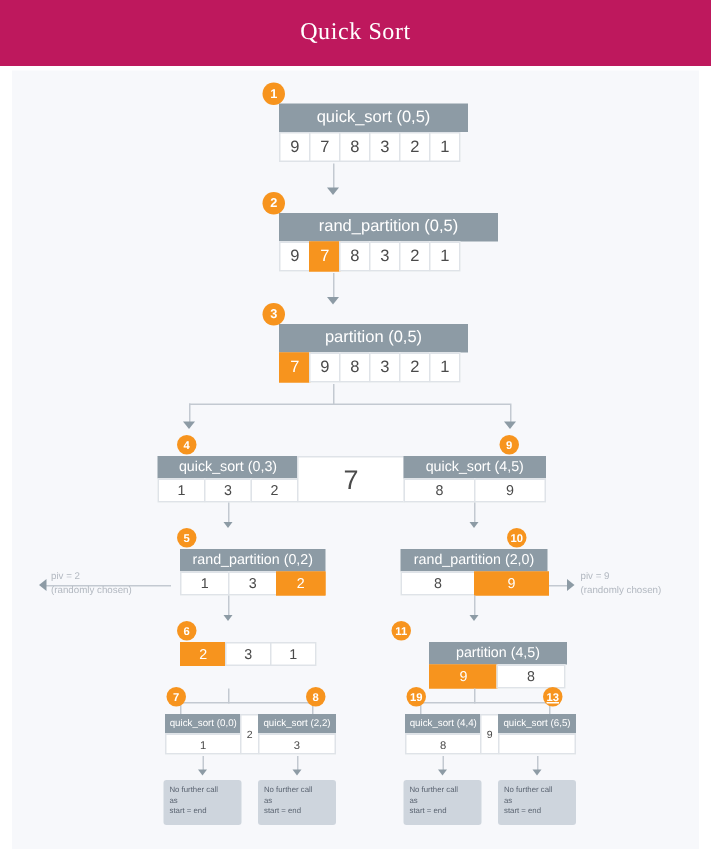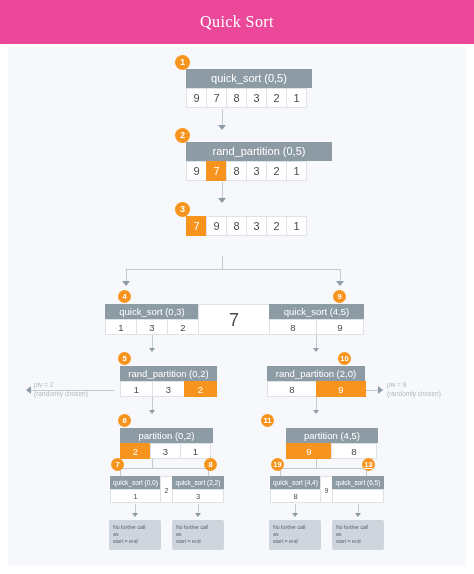--- a/index.html
+++ b/index.html
@@ -7,21 +7,21 @@
     width:474px;height:574px;
     background:#ffffff;
     font-family:"Liberation Sans", sans-serif;
     overflow:hidden;
   }
   .page{position:relative;width:474px;height:574px;background:#ffffff;}
 
   
   .titlebar{
     position:absolute;left:0;top:0;width:474px;height:44px;
-    background:#ec4899;
+    background:#be185d;
     display:flex;align-items:center;justify-content:center;
   }
   .titlebar .title{
     font-family:"Liberation Serif", serif;
     color:#ffffff;font-size:16px;letter-spacing:.4px;
   }
 
   
   .canvas{
     position:absolute;left:8px;top:47px;
@@ -145,20 +145,21 @@
         <div class="cell big" style="width:21px;">2</div>
         <div class="cell big" style="width:21px;">1</div>
       </div>
     </div>
 
     <div class="vline" style="left:214px;top:135px;height:18px;"></div>
     <div class="arrow" style="left:210px;top:151px;"></div>
 
     <div class="badge lg" style="left:167px;top:155px;">3</div>
     <div class="node" style="left:178px;top:169px;">
+      <div class="hdr big" style="width:126px;">partition (0,5)</div>
       <div class="cells">
         <div class="cell big hl" style="width:21px;">7</div>
         <div class="cell big" style="width:21px;">9</div>
         <div class="cell big" style="width:21px;">8</div>
         <div class="cell big" style="width:21px;">3</div>
         <div class="cell big" style="width:21px;">2</div>
         <div class="cell big" style="width:21px;">1</div>
       </div>
     </div>
 
@@ -230,21 +231,20 @@
     </div>
 
     <div class="vline" style="left:144px;top:350px;height:14px;"></div>
     <div class="arrow sm" style="left:141px;top:363px;"></div>
 
     <div class="vline" style="left:308px;top:350px;height:14px;"></div>
     <div class="arrow sm" style="left:305px;top:363px;"></div>
 
     <div class="badge" style="left:110px;top:367px;">6</div>
     <div class="node" style="left:112px;top:381px;">
-      <div class="hdr" style="width:93px;">partition (0,2)</div>
       <div class="cells">
         <div class="cell hl" style="width:31px;">2</div>
         <div class="cell" style="width:31px;">3</div>
         <div class="cell" style="width:31px;">1</div>
       </div>
     </div>
 
     <div class="badge" style="left:253px;top:367px;">11</div>
     <div class="node" style="left:278px;top:381px;">
       <div class="hdr" style="width:92px;">partition (4,5)</div>

